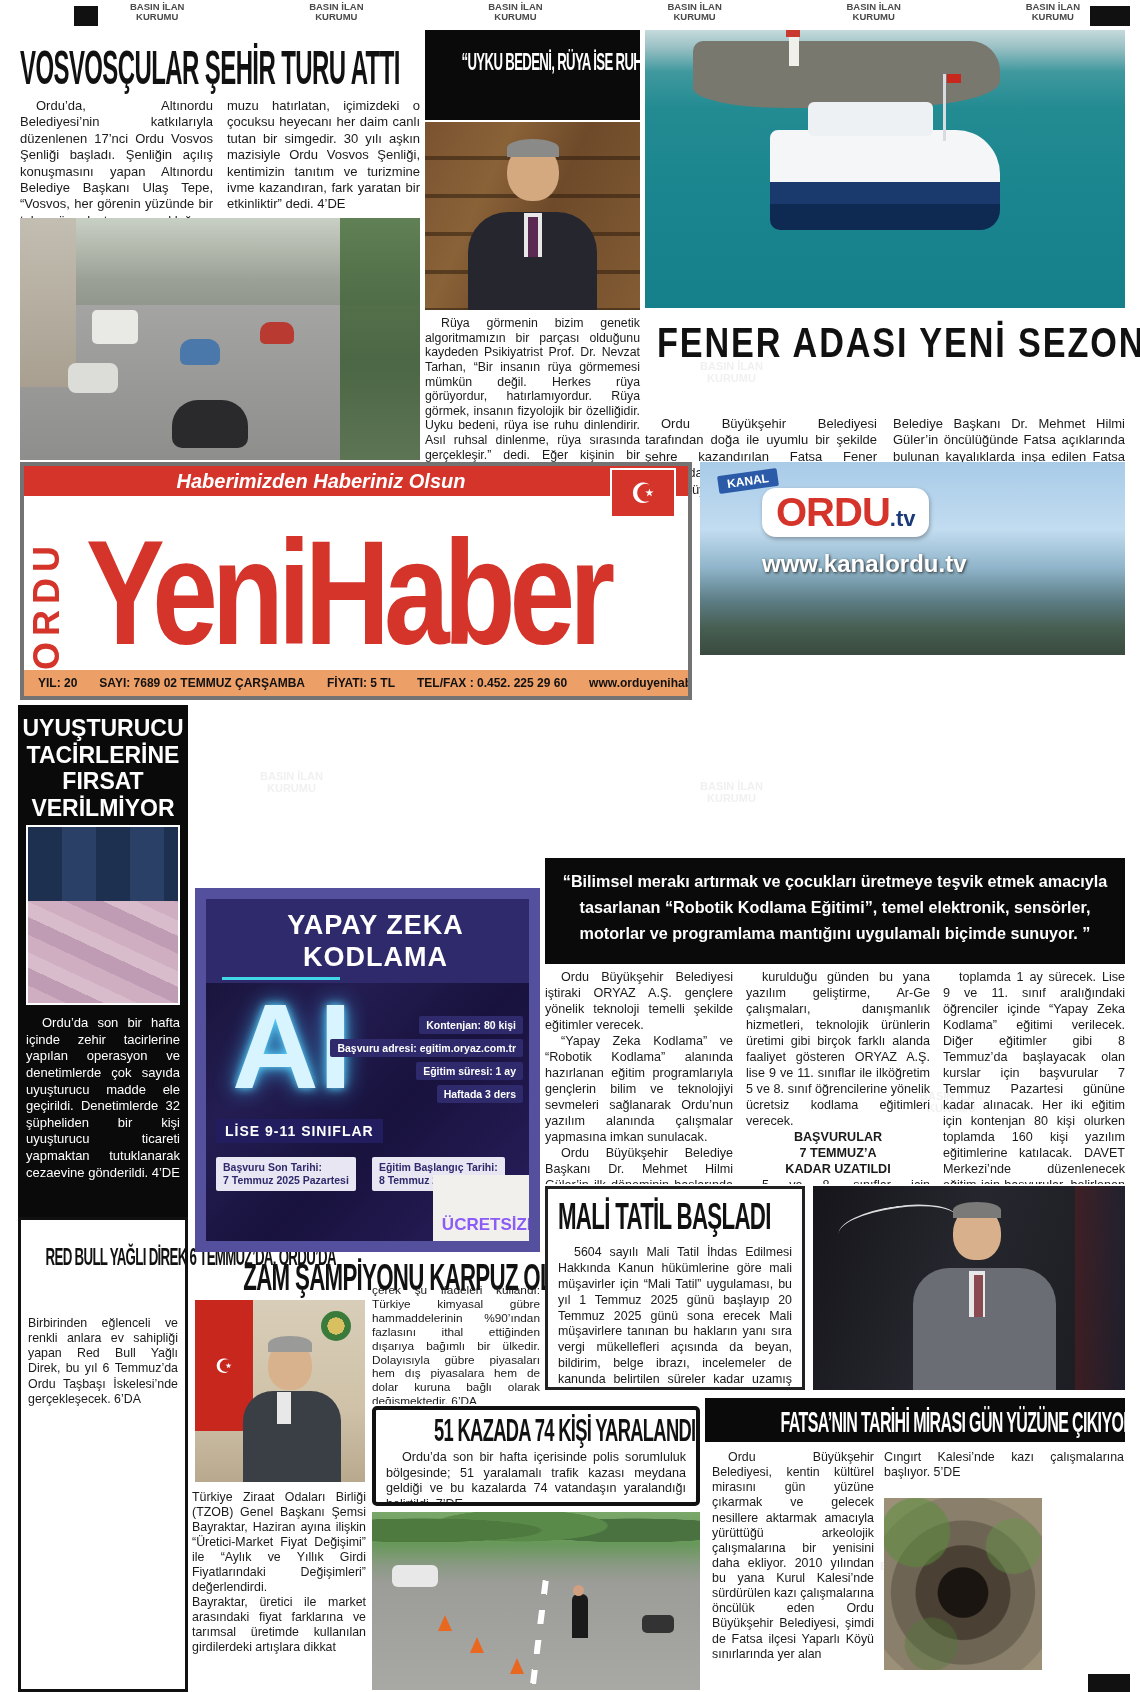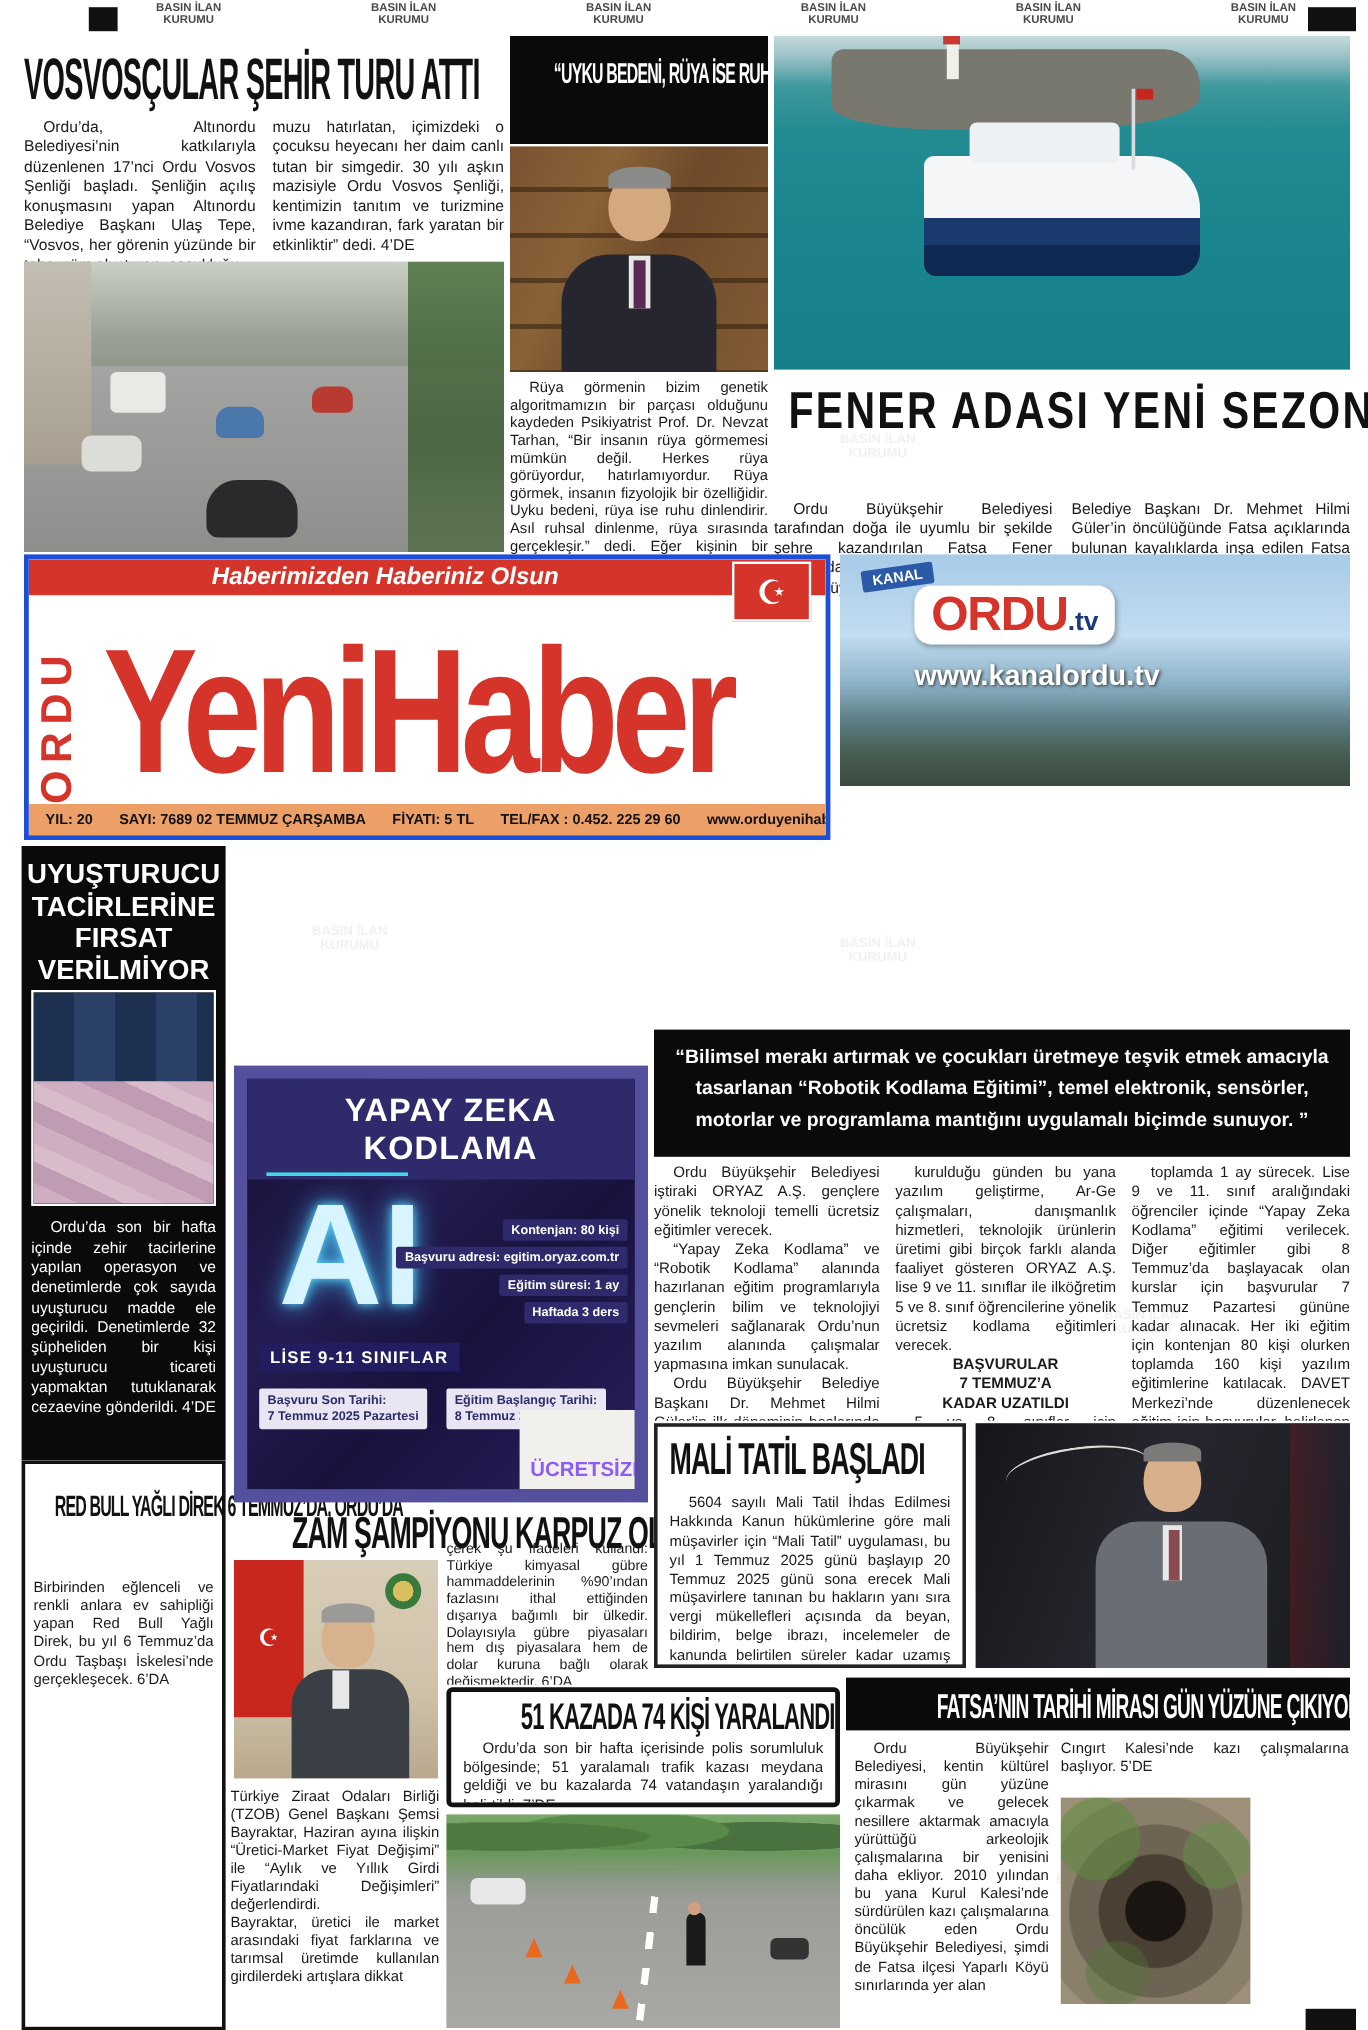--- a/index.html
+++ b/index.html
@@ -110,21 +110,21 @@
     <div class="abs" style="top:286px;left:0;width:480px;">
       <span class="shc pre" style="font-size:36px;transform:scale(0.95,1.2);letter-spacing:2px;line-height:1.2;">FENER ADASI YENİ SEZON
 İÇİN GÜN SAYIYOR</span>
     </div>
     <div class="abs body-txt just" style="top:386px;left:0;width:232px;height:76px;font-size:13px;">
         <p class="ind">Ordu Büyükşehir Belediyesi tarafından doğa ile uyumlu bir şekilde şehre kazandırılan Fatsa Fener Adası’nda yeni sezon için hazırlıklar sürdürülüyor..Ordu Büyükşehir</p>
       </div>
     <div class="abs body-txt just" style="top:386px;left:248px;width:232px;height:76px;font-size:13px;"><span>Belediye Başkanı Dr. Mehmet Hilmi Güler’in öncülüğünde Fatsa açıklarında bulunan kayalıklarda inşa edilen Fatsa Fener Adası kentin yeni turizm rotası oldu. 6’DA</span></div>
   </div>
 
-  <div class="abs" style="left:20px;top:462px;width:672px;height:238px;border:4px solid #1d4ed8;background:#fff;overflow:hidden;">
+  <div class="abs" style="left:20px;top:462px;width:672px;height:238px;border:4px solid #737373;background:#fff;overflow:hidden;">
     <div class="abs" style="top:0;left:0;right:0;height:30px;background:#d5342b;color:#fff;">
       <div style="text-align:center;font-style:italic;font-weight:900;font-size:20px;line-height:30px;padding-right:70px;">Haberimizden Haberiniz Olsun</div>
     </div>
     <div class="abs" style="right:12px;top:2px;width:66px;height:50px;background:#d5342b;border:2px solid #fff;display:flex;align-items:center;justify-content:center;">
       <span style="color:#fff;font-size:28px;">☪</span>
     </div>
     <div class="abs" style="left:2px;top:44px;height:160px;writing-mode:vertical-rl;transform:rotate(180deg);color:#d5342b;font-weight:900;font-size:36px;letter-spacing:6px;">ORDU</div>
     <div class="abs" style="left:62px;top:42px;">
       <span style="display:inline-block;white-space:nowrap;transform-origin:left top;font-size:118px;font-weight:900;letter-spacing:-6px;color:#d5342b;transform:scale(1.0,1.25);">YeniHaber</span>
     </div>
@@ -193,21 +193,21 @@
         <span style="color:#8b5cf6;font-weight:900;font-size:17px;margin-left:36px;">ÜCRETSİZDİR</span>
       </div>
     </div>
   </div>
 
   <div class="abs" style="left:545px;top:858px;width:580px;height:106px;background:#0a0a0a;color:#fff;padding:10px 16px;">
     <div style="font-size:16.2px;font-weight:bold;line-height:1.62;text-align:center;">“Bilimsel merakı artırmak ve çocukları üretmeye teşvik etmek amacıyla tasarlanan “Robotik Kodlama Eğitimi”, temel elektronik, sensörler, motorlar ve programlama mantığını uygulamalı biçimde sunuyor. ”</div>
   </div>
 
   <div class="abs just" style="left:545px;top:970px;width:188px;height:214px;font-size:12.6px;line-height:1.27;overflow:hidden;">
-    <p class="ind">Ordu Büyükşehir Belediyesi iştiraki ORYAZ A.Ş. gençlere yönelik teknoloji temelli ücretsiz eğitimler verecek.</p>
+    <p class="ind">Ordu Büyükşehir Belediyesi iştiraki ORYAZ A.Ş. gençlere yönelik teknoloji temelli şekilde eğitimler verecek.</p>
     <p class="ind">“Yapay Zeka Kodlama” ve “Robotik Kodlama” alanında hazırlanan eğitim programlarıyla gençlerin bilim ve teknolojiyi sevmeleri sağlanarak Ordu’nun yazılım alanında çalışmalar yapmasına imkan sunulacak.</p>
     <p class="ind">Ordu Büyükşehir Belediye Başkanı Dr. Mehmet Hilmi Güler’in ilk döneminin başlarında hizmete aldığı ve</p>
   </div>
   <div class="abs" style="left:746px;top:970px;width:184px;height:214px;font-size:12.6px;line-height:1.27;overflow:hidden;">
     <p class="ind just">kurulduğu günden bu yana yazılım geliştirme, Ar-Ge çalışmaları, danışmanlık hizmetleri, teknolojik ürünlerin üretimi gibi birçok farklı alanda faaliyet gösteren ORYAZ A.Ş. lise 9 ve 11. sınıflar ile ilköğretim 5 ve 8. sınıf öğrencilerine yönelik ücretsiz kodlama eğitimleri verecek.</p>
     <p class="pre" style="text-align:center;font-weight:bold;">BAŞVURULAR
 7 TEMMUZ’A
 KADAR UZATILDI</p>
     <p class="ind just">5 ve 8. sınıflar için düzenlenecek olan “Robotik Kodlama” eğitimleri 8 Temmuz’da başlayacak ve</p>
   </div>

